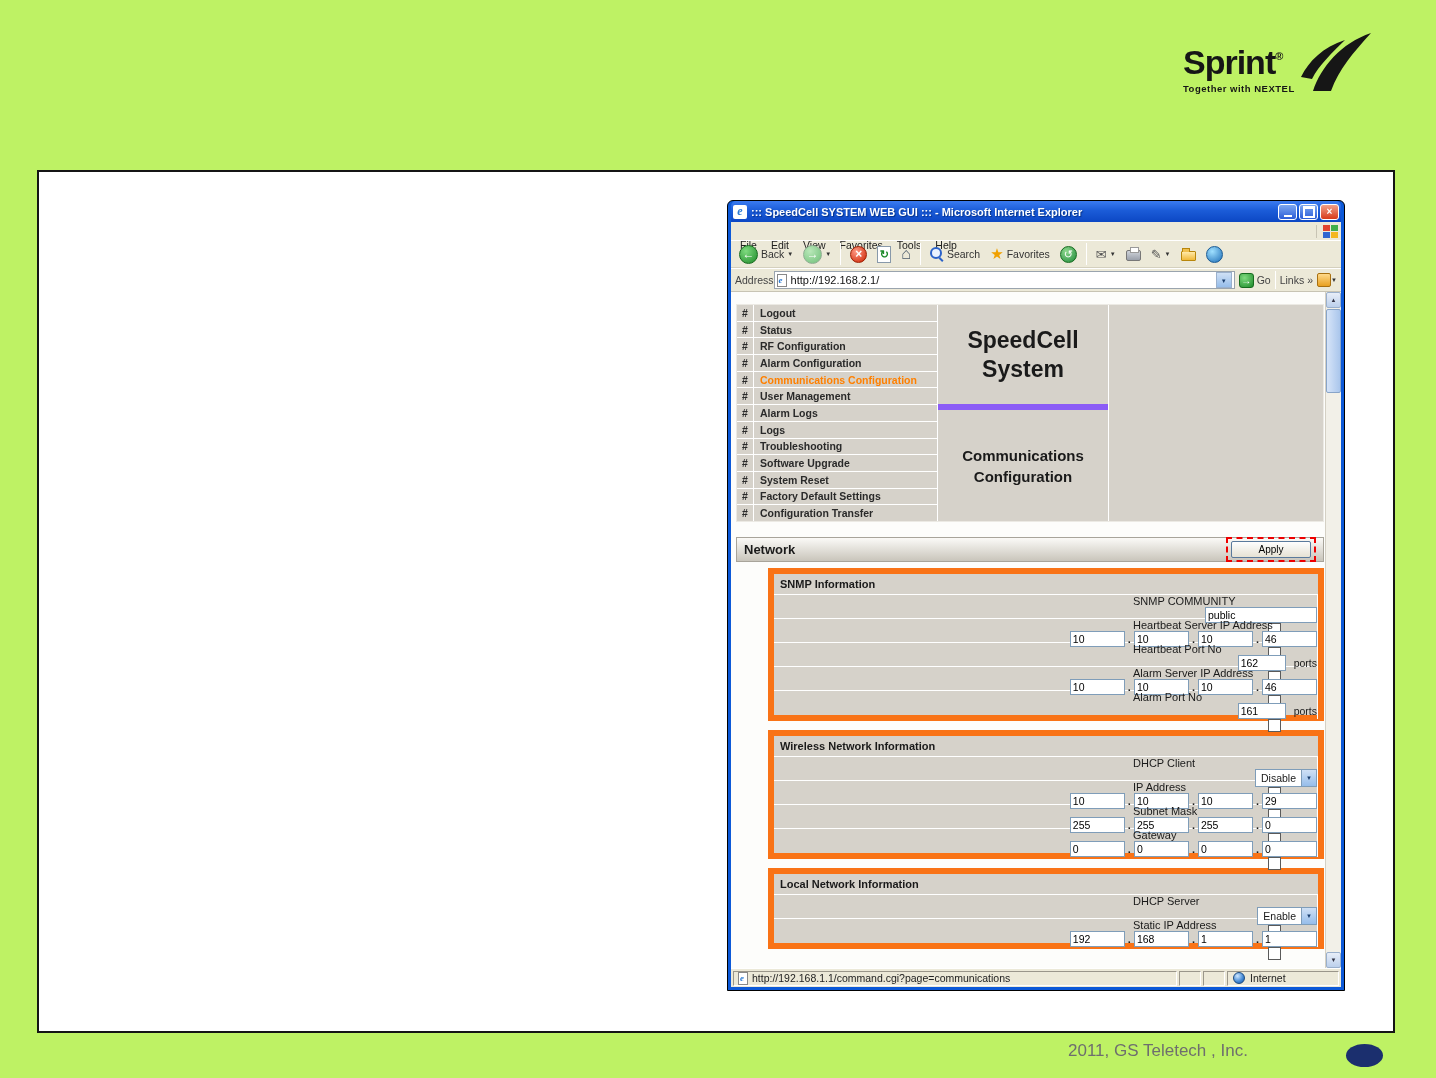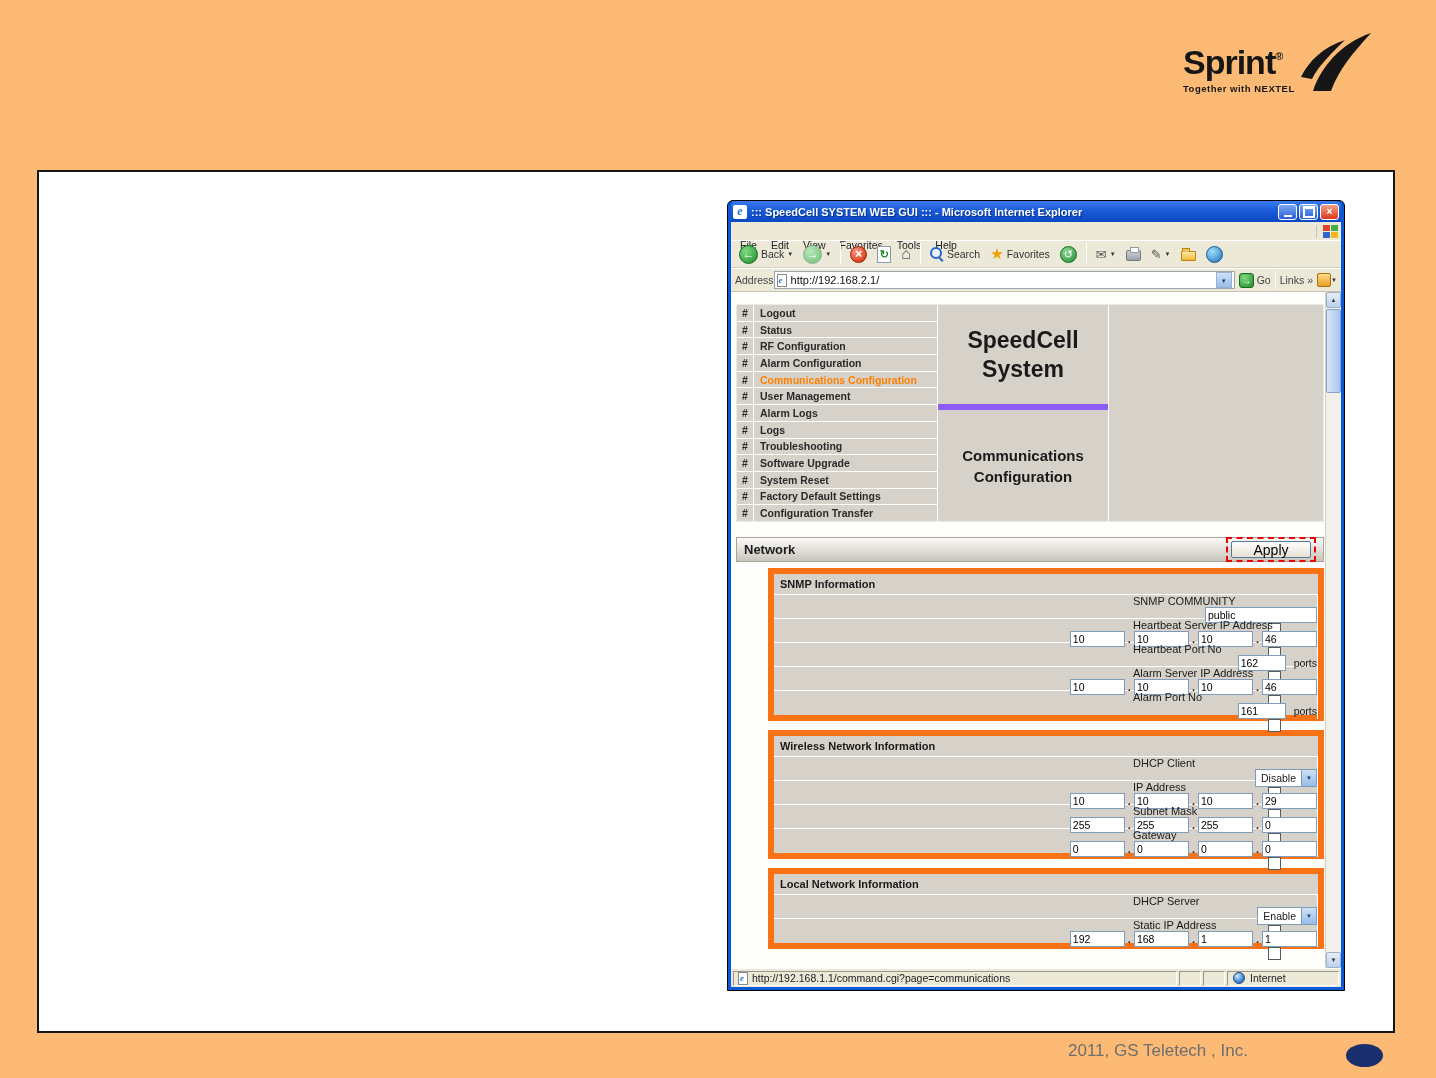--- a/index.html
+++ b/index.html
@@ -1,17 +1,17 @@
 <!DOCTYPE html>
 <html><head>
 <meta charset="utf-8">
 <style>
   * { margin:0; padding:0; box-sizing:border-box; }
   html,body { background:#ffffff; }
-  .page { position:relative; width:1436px; height:1078px; background:#fdba74;
+  .page { position:relative; width:1436px; height:1078px; background:#bef264;
           font-family:"Liberation Sans", sans-serif; overflow:hidden; }
 
   
   .sprint-logo { position:absolute; left:1183px; top:45px; display:flex; align-items:flex-start; }
   .sprint-name { font-size:34px; font-weight:bold; letter-spacing:-1px; color:#161616; line-height:1; }
   .sprint-reg { font-size:11px; vertical-align:14px; font-weight:bold; }
   .sprint-tag { font-size:9.5px; font-weight:bold; letter-spacing:.5px; color:#161616; margin-top:4px; }
   .sprint-wings { margin:-14px 0 0 4px; }
 
   
@@ -135,21 +135,21 @@
   .info-label { font-size:10px; margin-bottom:4px; }
   .xp-input { height:16px; border:1px solid #7f9db9; background:#fff; font-size:10.5px;
               font-family:"Liberation Sans", sans-serif; padding:0 2px; }
   .info-input { width:190px; height:15px; }
 
   
   .network-bar { margin-top:15px; height:25px; display:flex; align-items:center; padding:0 7px;
                  background:linear-gradient(180deg,#fbfaf7,#c9c5bb); border:1px solid #a8a49a;
                  font-size:13px; font-weight:bold; }
   .apply-annot { margin-left:auto; border:2px dashed #ee0000; padding:2px 3px; }
-  .apply-btn { width:80px; height:17px; font-size:14px; font-family:"Liberation Sans", sans-serif;
+  .apply-btn { width:80px; height:17px; font-size:10px; font-family:"Liberation Sans", sans-serif;
                background:linear-gradient(#fefefe,#e6e2d4); border:1px solid #5a7a9c; border-radius:2px; }
 
   
   #sections { margin-top:6px; }
   .form-section { margin-bottom:9px; background:#d6d2ca; border:6px solid #f97316;margin-left:32px; }
   .section-header { height:21px; line-height:21px; font-weight:bold; font-size:11px;
                     padding-left:6px; border-bottom:1px solid #fff; }
   .form-row { display:flex; height:24px; border-bottom:1px solid #fff; align-items:flex-end;flex-direction:column; }
   .form-section .form-row:last-child { border-bottom:none; }
   .row-label { width:205px; display:flex; align-items:center; padding-left:20px;

